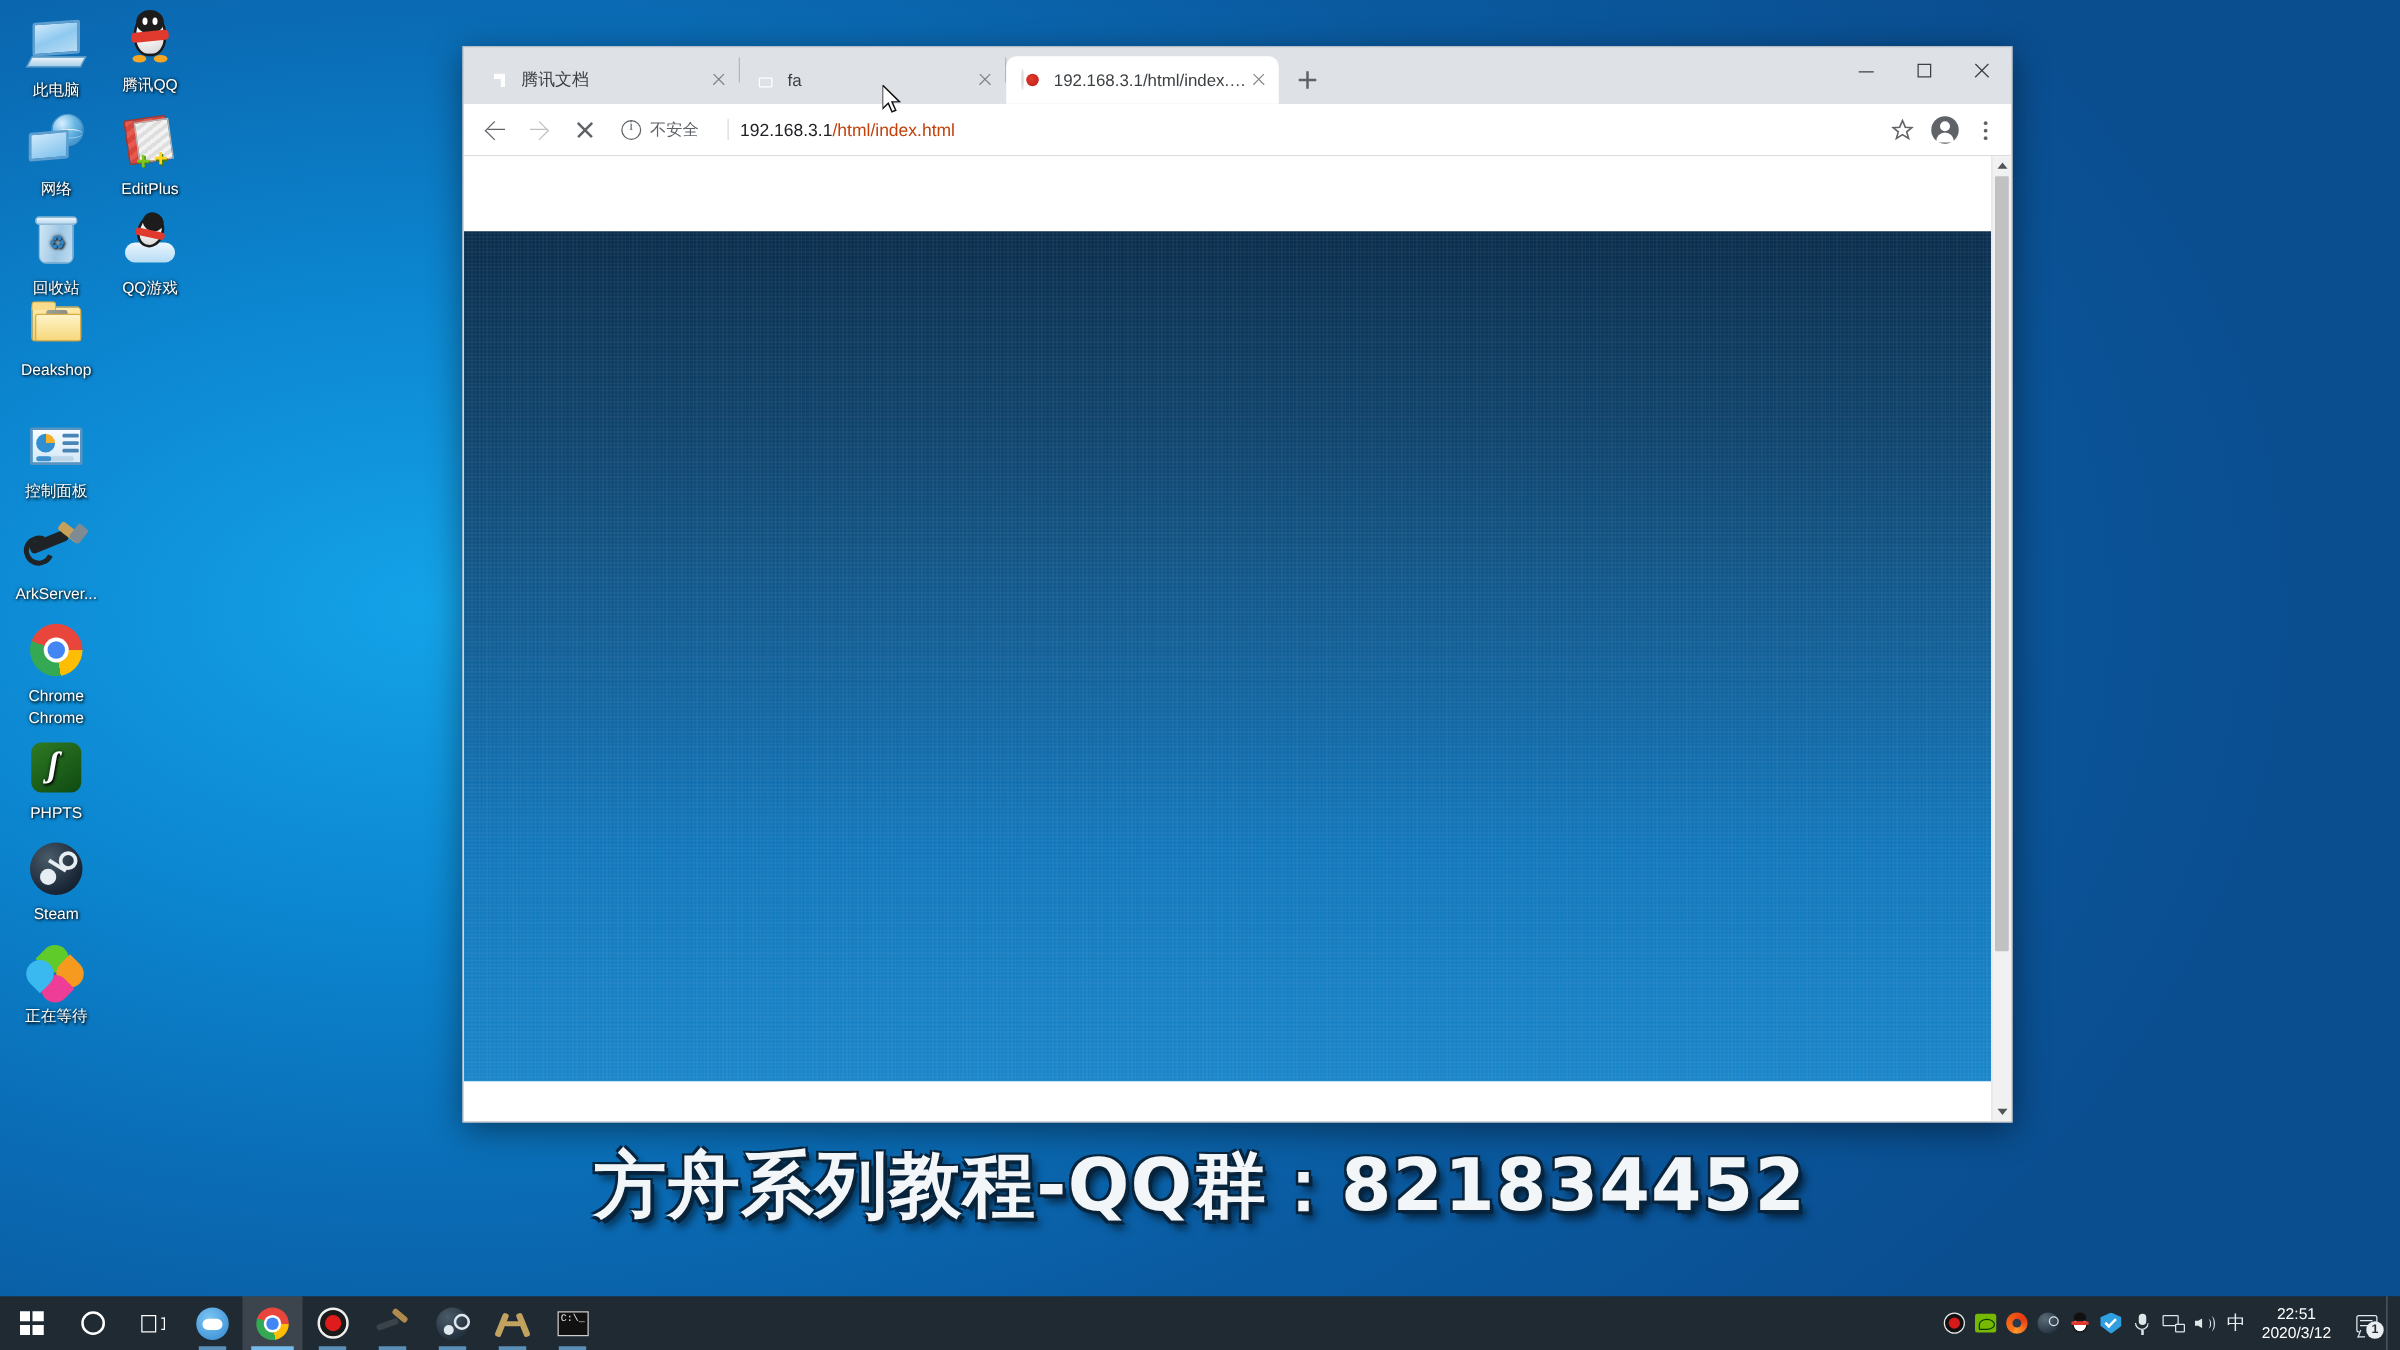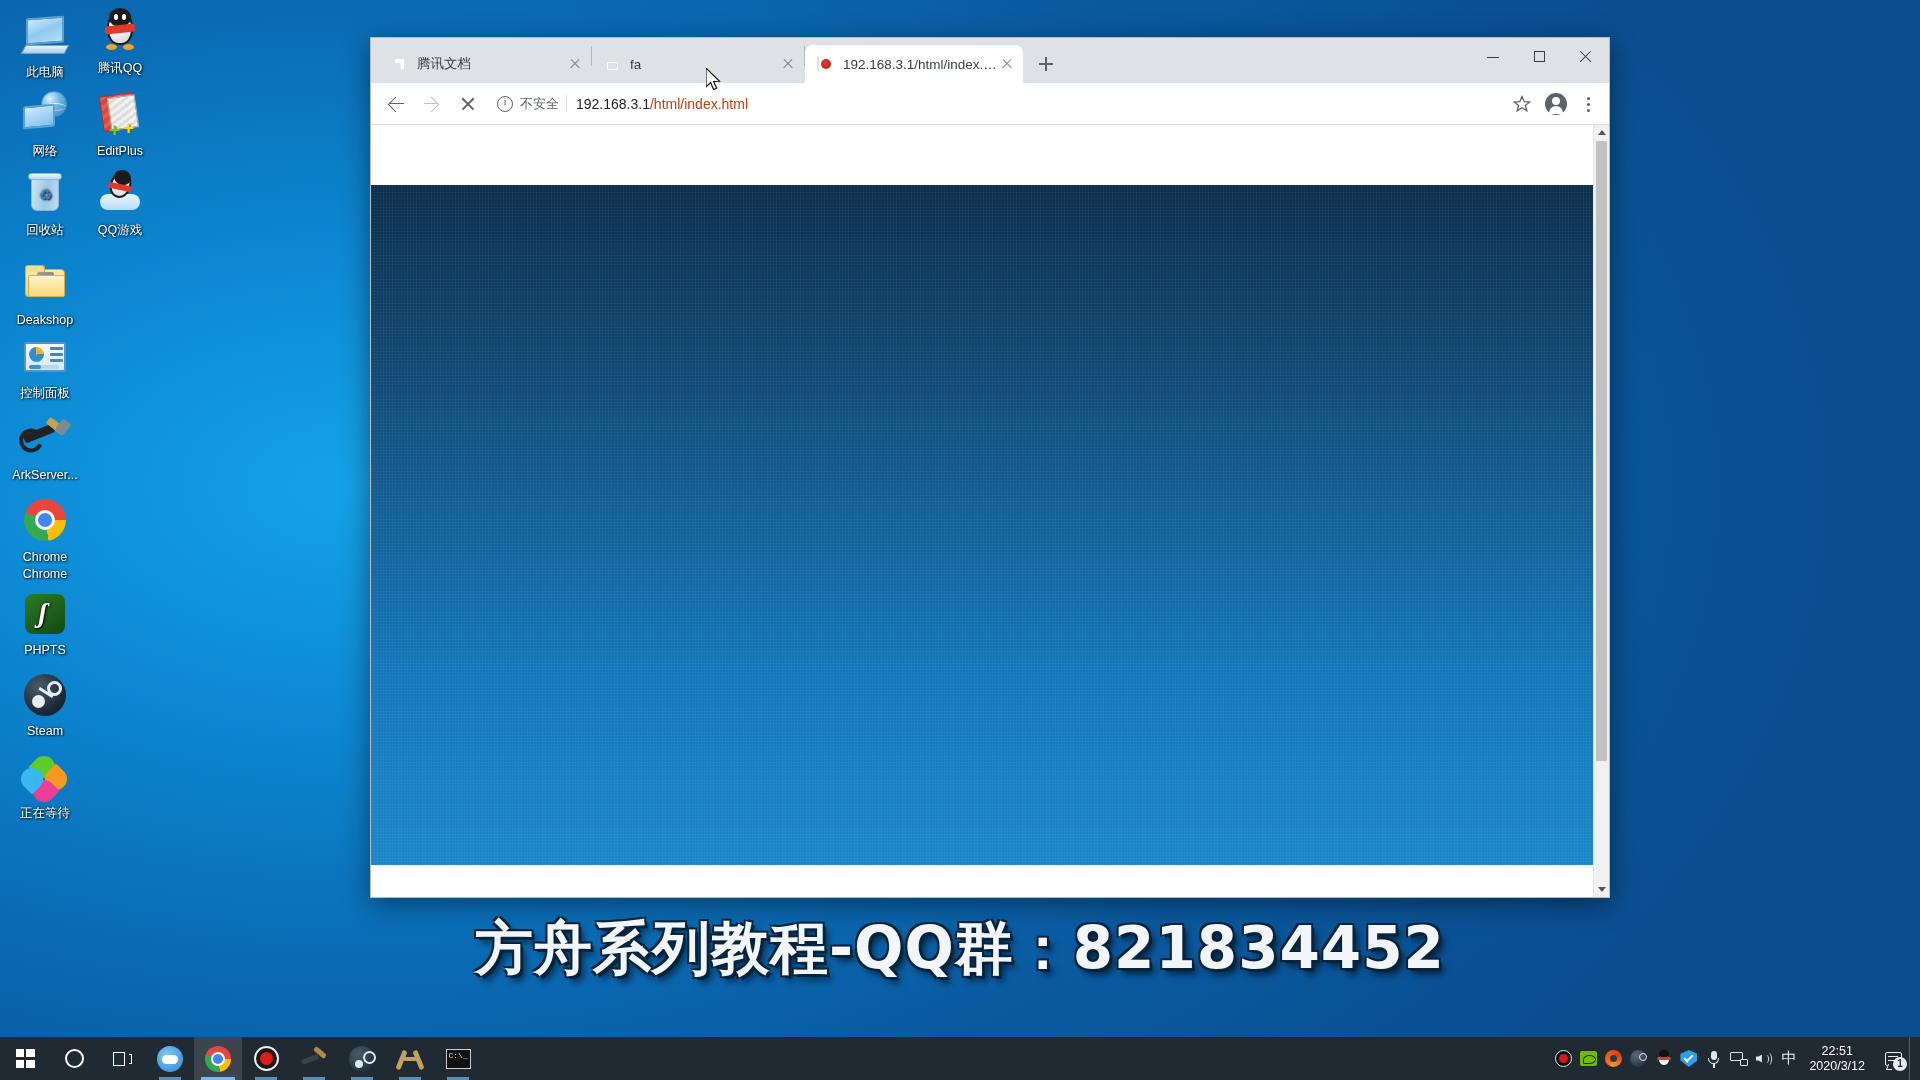--- a/index.html
+++ b/index.html
@@ -309,21 +309,21 @@
     font-size:13.5px; color:#202124; margin-left:8px;
   }
   .info-ic{
     width:16px;height:16px;border-radius:50%;border:1.4px solid #5f6368;
     position:relative; margin-right:7px; flex:0 0 16px;
   }
   .info-ic:after{
     content:"i"; position:absolute; left:0; right:0; top:-2px; text-align:center;
     font-size:11px; font-family:"Liberation Serif", serif; color:#5f6368;
   }
-  .nosec{ color:#5f6368; font-size:13px; margin-right:7px;}
+  .nosec{ color:#5f6368; font-size:13px; margin-right:23px;}
   .ovdiv{ width:1px;height:17px;background:#dadce0;margin-right:9px;}
   .urltext{ color:#202124; font-size:14px; }
   .urltext .dom{ color:#202124; }
   .urltext .path{ color:#c2410c; }
 
   .star{ width:26px;height:26px;position:relative;margin-left:6px;flex:0 0 26px;}
   .star svg{position:absolute;left:4px;top:4px;}
   .avatar{
     width:22px;height:22px;border-radius:50%;background:#5f6368;position:relative;
     margin-left:10px;flex:0 0 22px;
@@ -541,21 +541,21 @@
     <div class="dicon ic-qqg" style="left:81px; top:162px;">
       <div class="glyph">
         <div class="cloud"></div>
           <div class="p"></div>
           <div class="ph"></div>
           <div class="sc"></div>
       </div>
       <span class="label">QQ游戏</span>
     </div>
 
-    <div class="dicon ic-fold" style="left:6px; top:252px;">
+    <div class="dicon ic-fold" style="left:6px; top:228px;">
       <div class="glyph">
         <div class="back"></div>
           <div class="tab"></div>
           <div class="pic"></div>
           <div class="front"></div>
       </div>
       <span class="label">Deakshop</span>
     </div>
 
     <div class="dicon ic-cp" style="left:6px; top:325px;">

